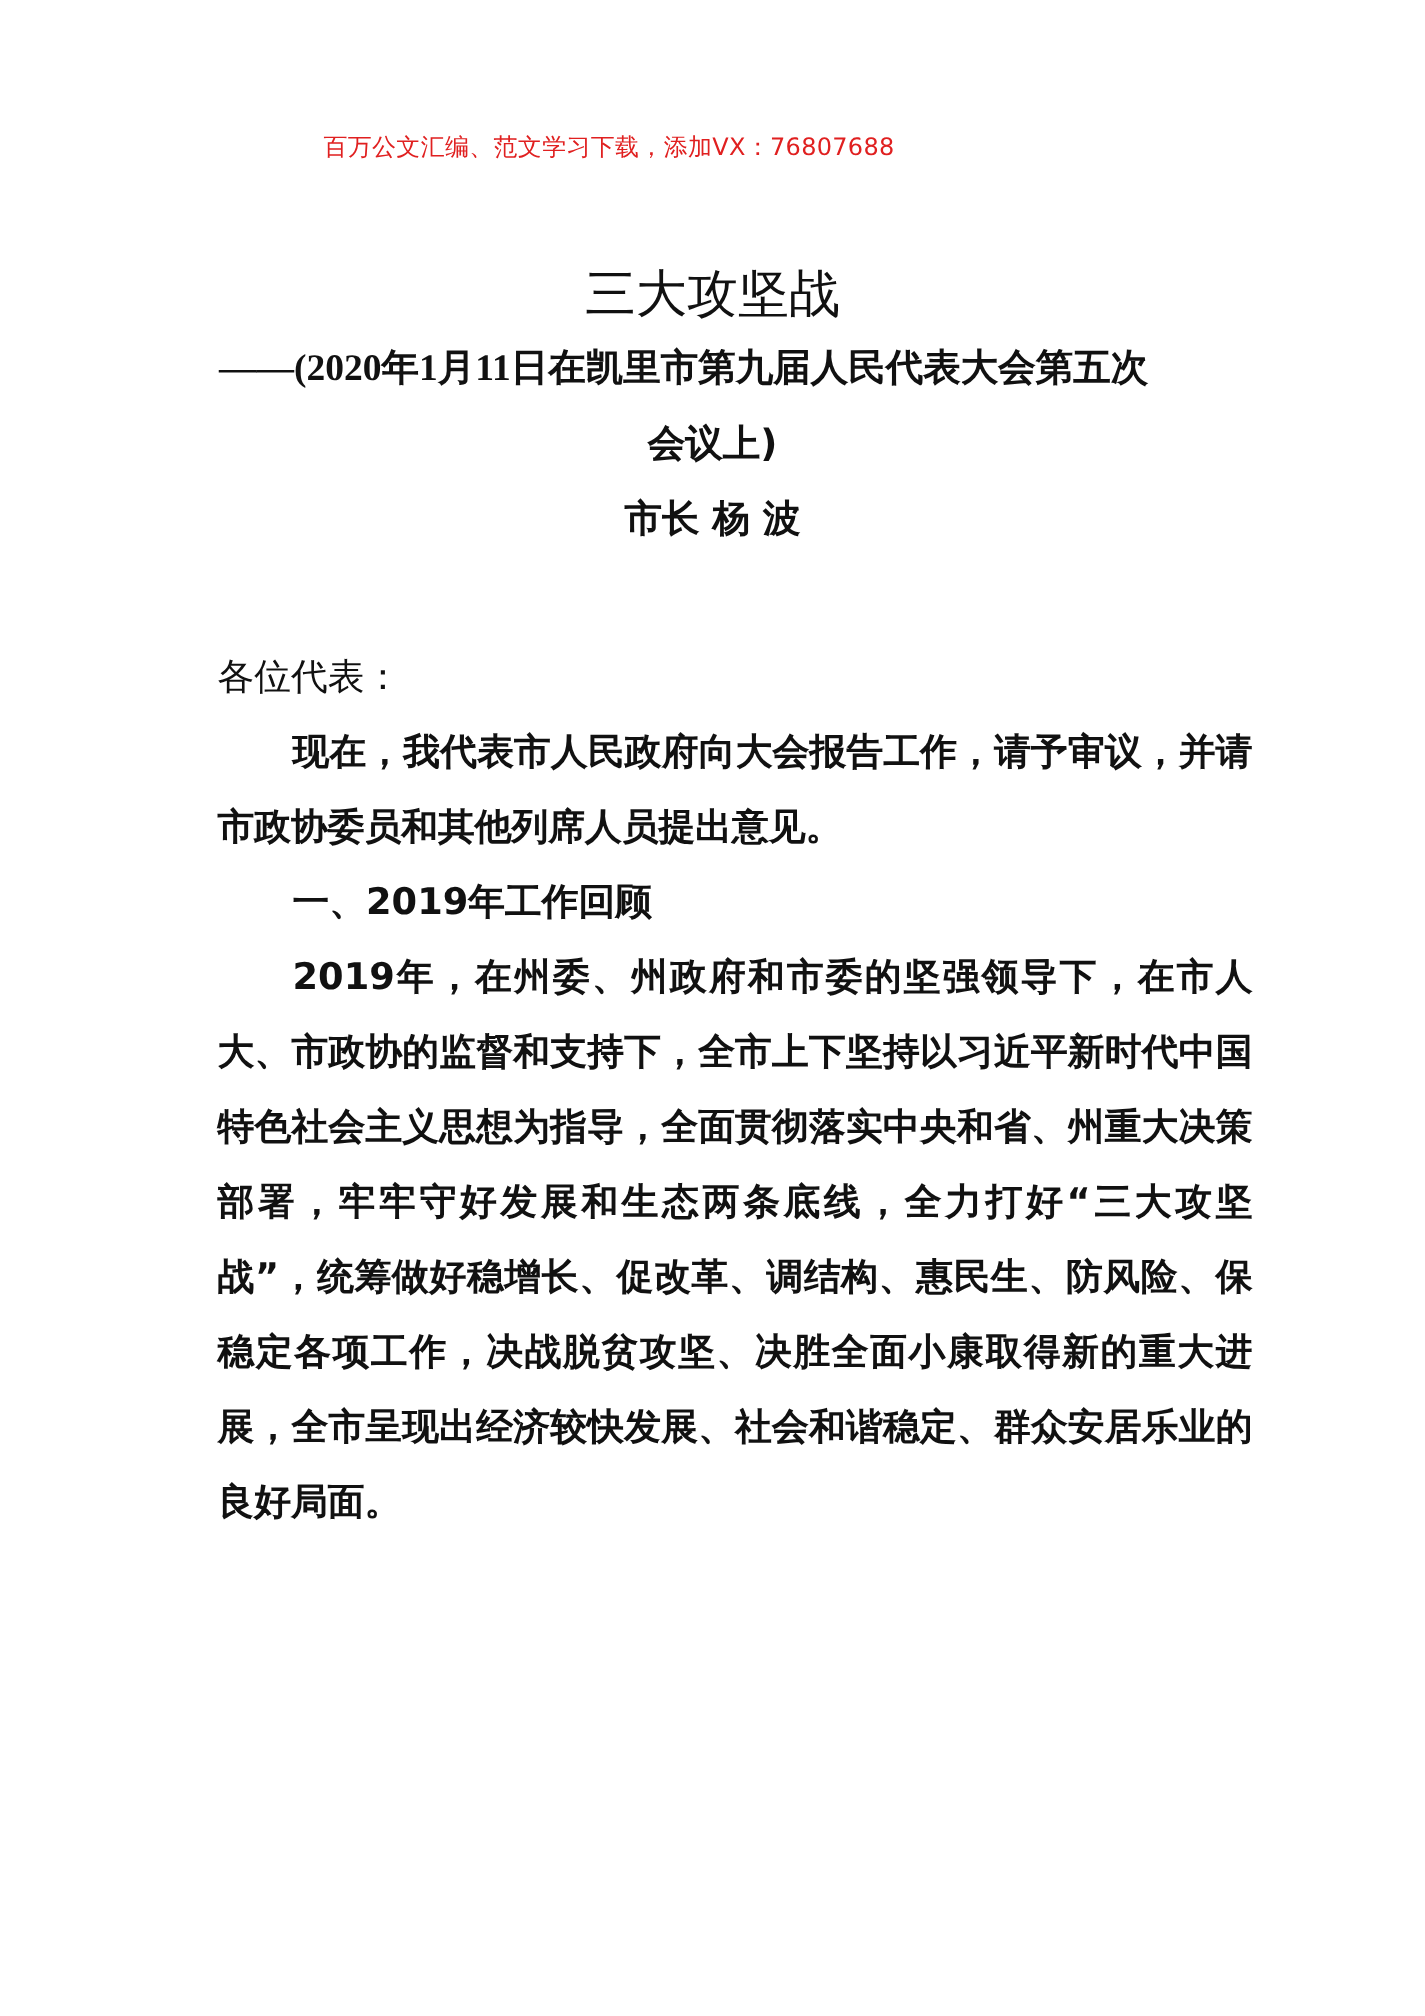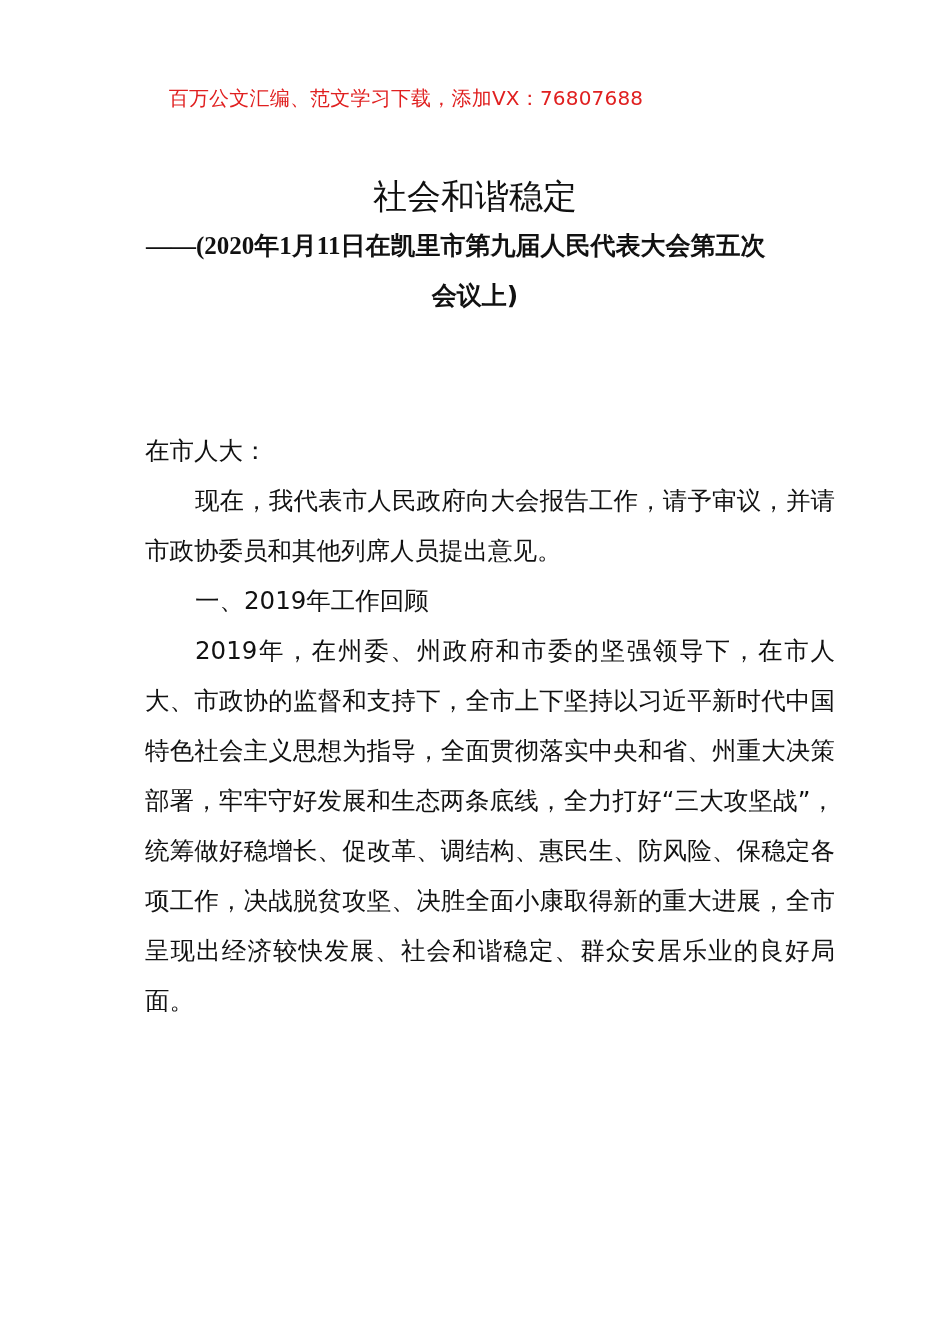--- a/index.html
+++ b/index.html
@@ -20,21 +20,21 @@
       left: 0; top: 0;
       width: 950px; height: 1344px;
       background: #ffffff;
     }
     .watermark {
       position: absolute;
       top: 84px;
       left: 0;
       width: 812px;
       text-align: center;
-      font-size: 20px;
+      font-size: 16px;
       line-height: 28px;
       color: #e02020;
       letter-spacing: 0.2px;
     }
     .title {
       position: absolute;
       top: 172px;
       left: 0;
       width: 950px;
       text-align: center;
@@ -63,36 +63,37 @@
       font-size: 24.5px;
       line-height: 50px;
       color: #111;
     }
     .para {
       margin: 0;
       padding: 0;
       text-align: justify;
       text-align-last: left;
     }
-    .indent { text-indent: 50px; }
+    .indent { text-indent: 50px; font-weight: bold; }
   </style>
 </head>
 <body>
 
 <div class="page">
 
   <div class="watermark">百万公文汇编、范文学习下载，添加VX：76807688</div>
 
-  <div class="title">社会和谐稳定</div>
+  <div class="title">三大攻坚战</div>
 
   <div class="subtitle-line l1">——(2020年1月11日在凯里市第九届人民代表大会第五次</div>
 
   <div class="subtitle-line l2">会议上)</div>
 
+  <div class="subtitle-line author">市长 杨 波</div>
 
   <div class="body-text">
-    <p class="para">在市人大：</p>
+    <p class="para">各位代表：</p>
     <p class="para indent">现在，我代表市人民政府向大会报告工作，请予审议，并请市政协委员和其他列席人员提出意见。</p>
     <p class="para indent">一、2019年工作回顾</p>
     <p class="para indent">2019年，在州委、州政府和市委的坚强领导下，在市人大、市政协的监督和支持下，全市上下坚持以习近平新时代中国特色社会主义思想为指导，全面贯彻落实中央和省、州重大决策部署，牢牢守好发展和生态两条底线，全力打好“三大攻坚战”，统筹做好稳增长、促改革、调结构、惠民生、防风险、保稳定各项工作，决战脱贫攻坚、决胜全面小康取得新的重大进展，全市呈现出经济较快发展、社会和谐稳定、群众安居乐业的良好局面。</p>
   </div>
 
 </div>
 
 </body></html>

